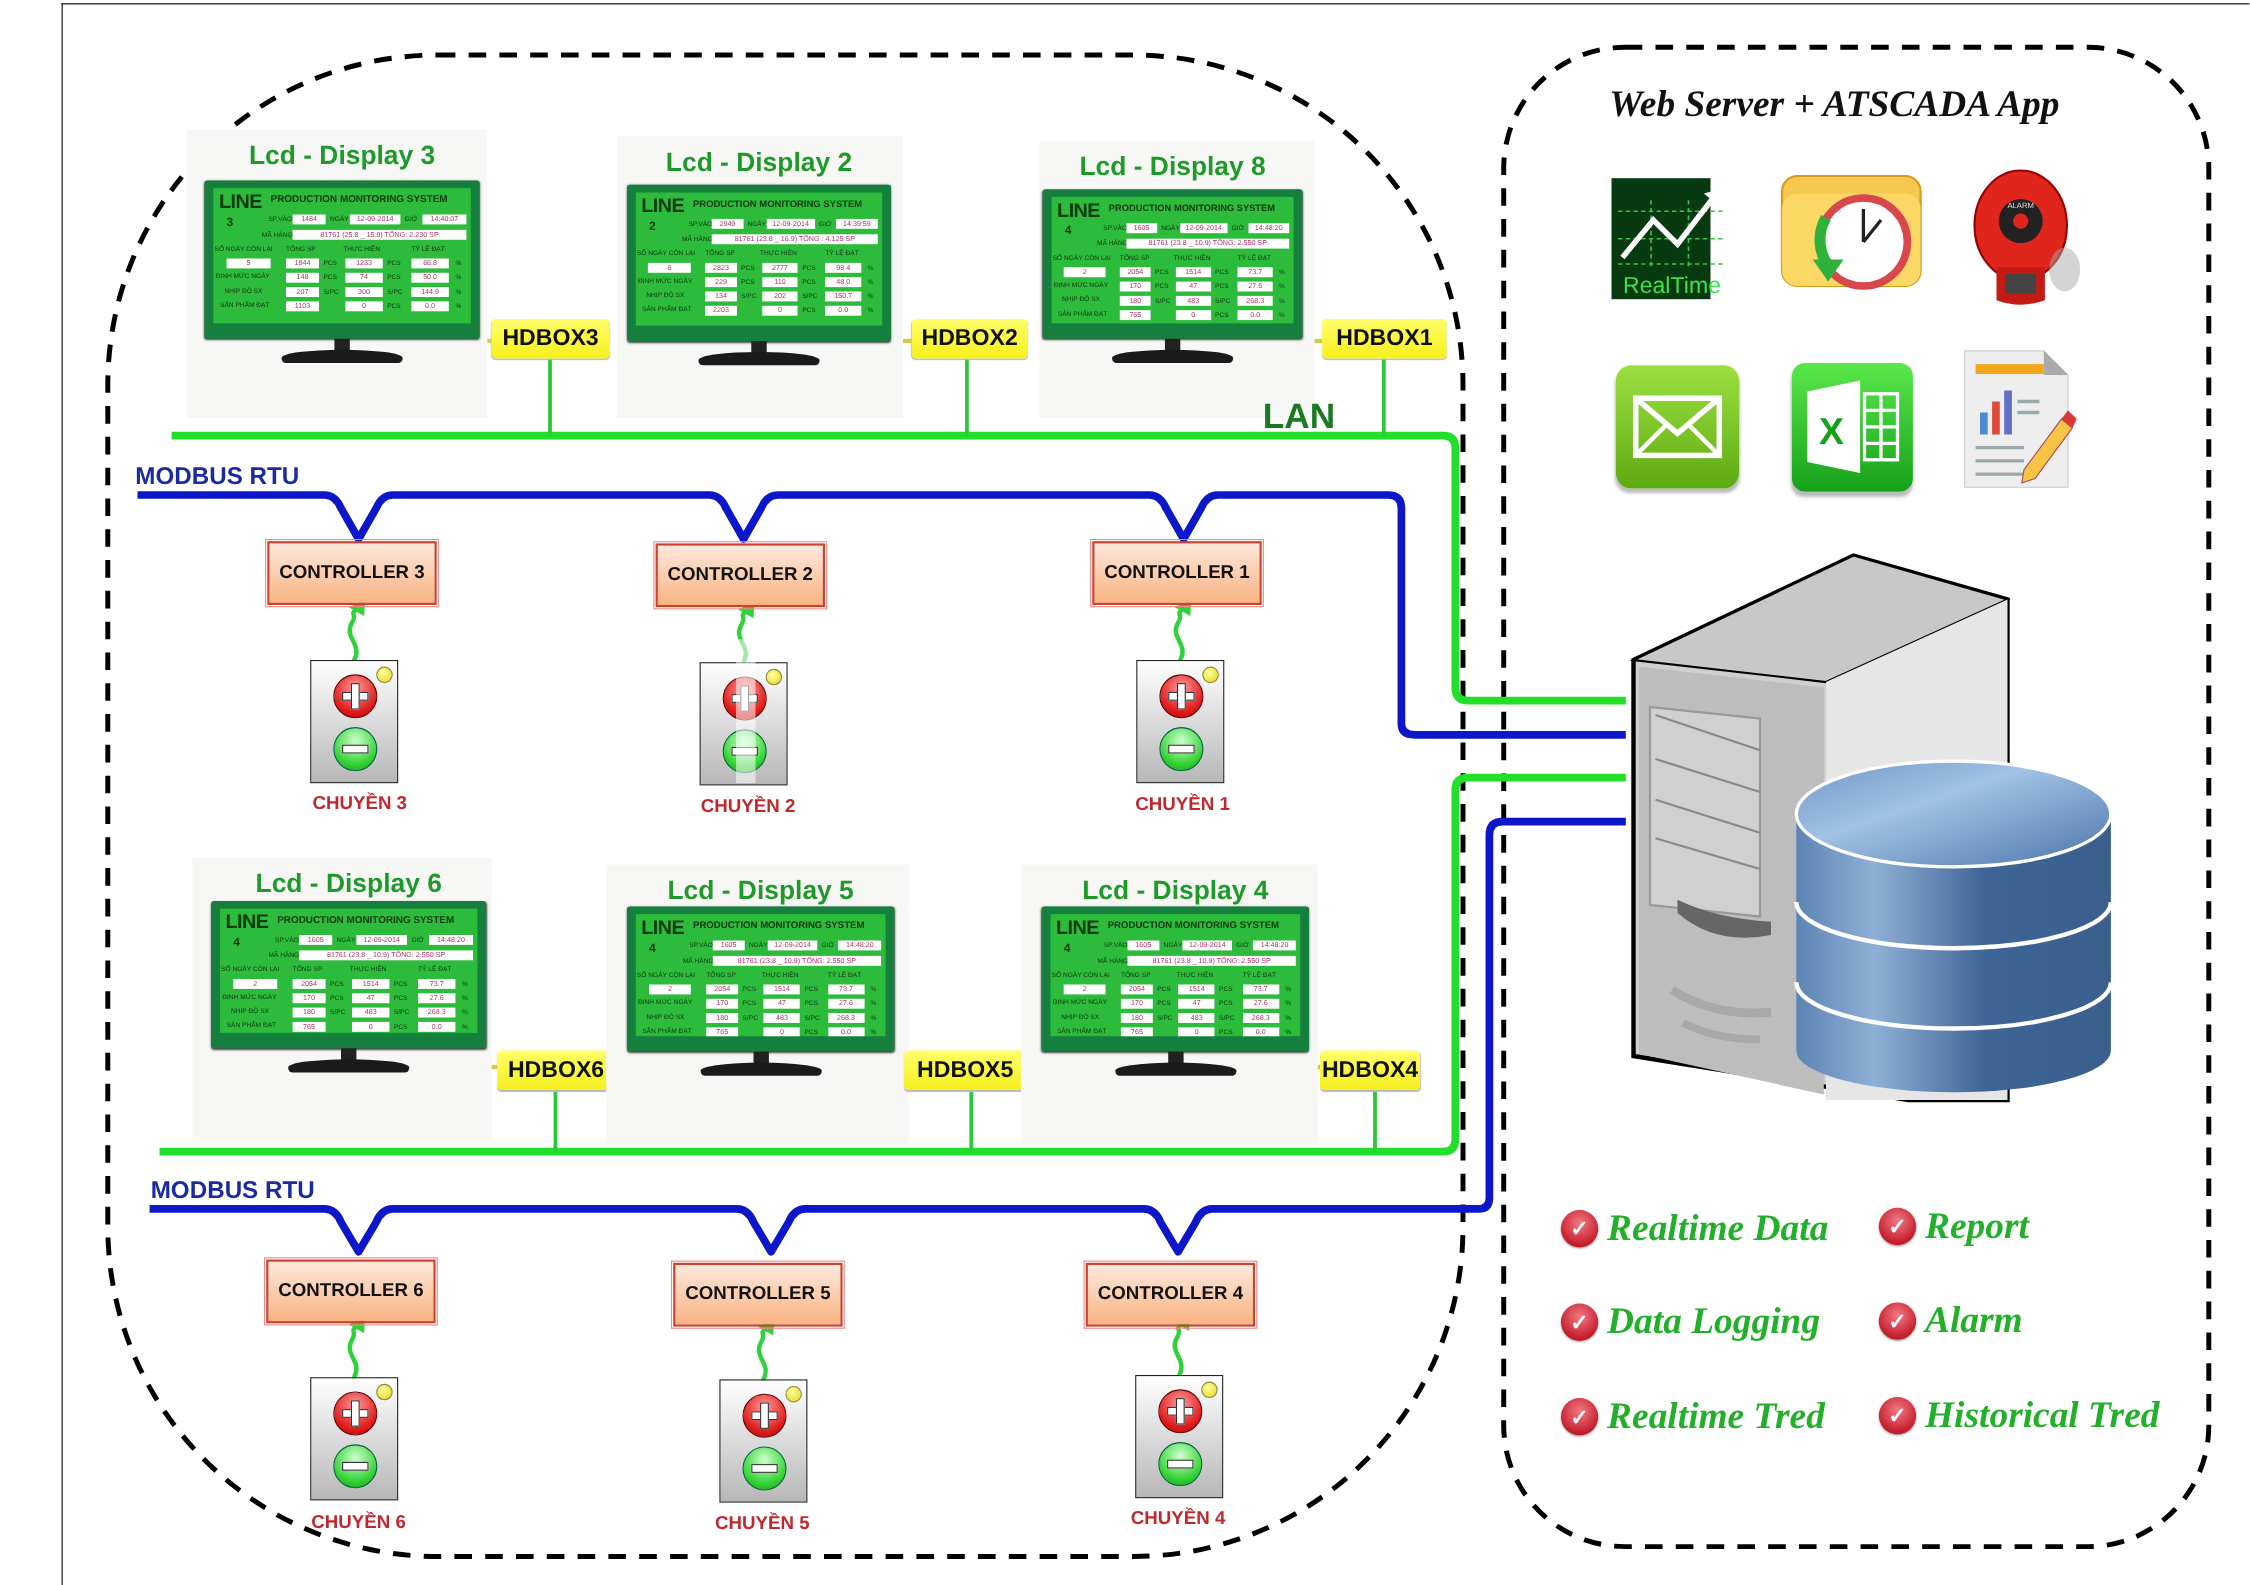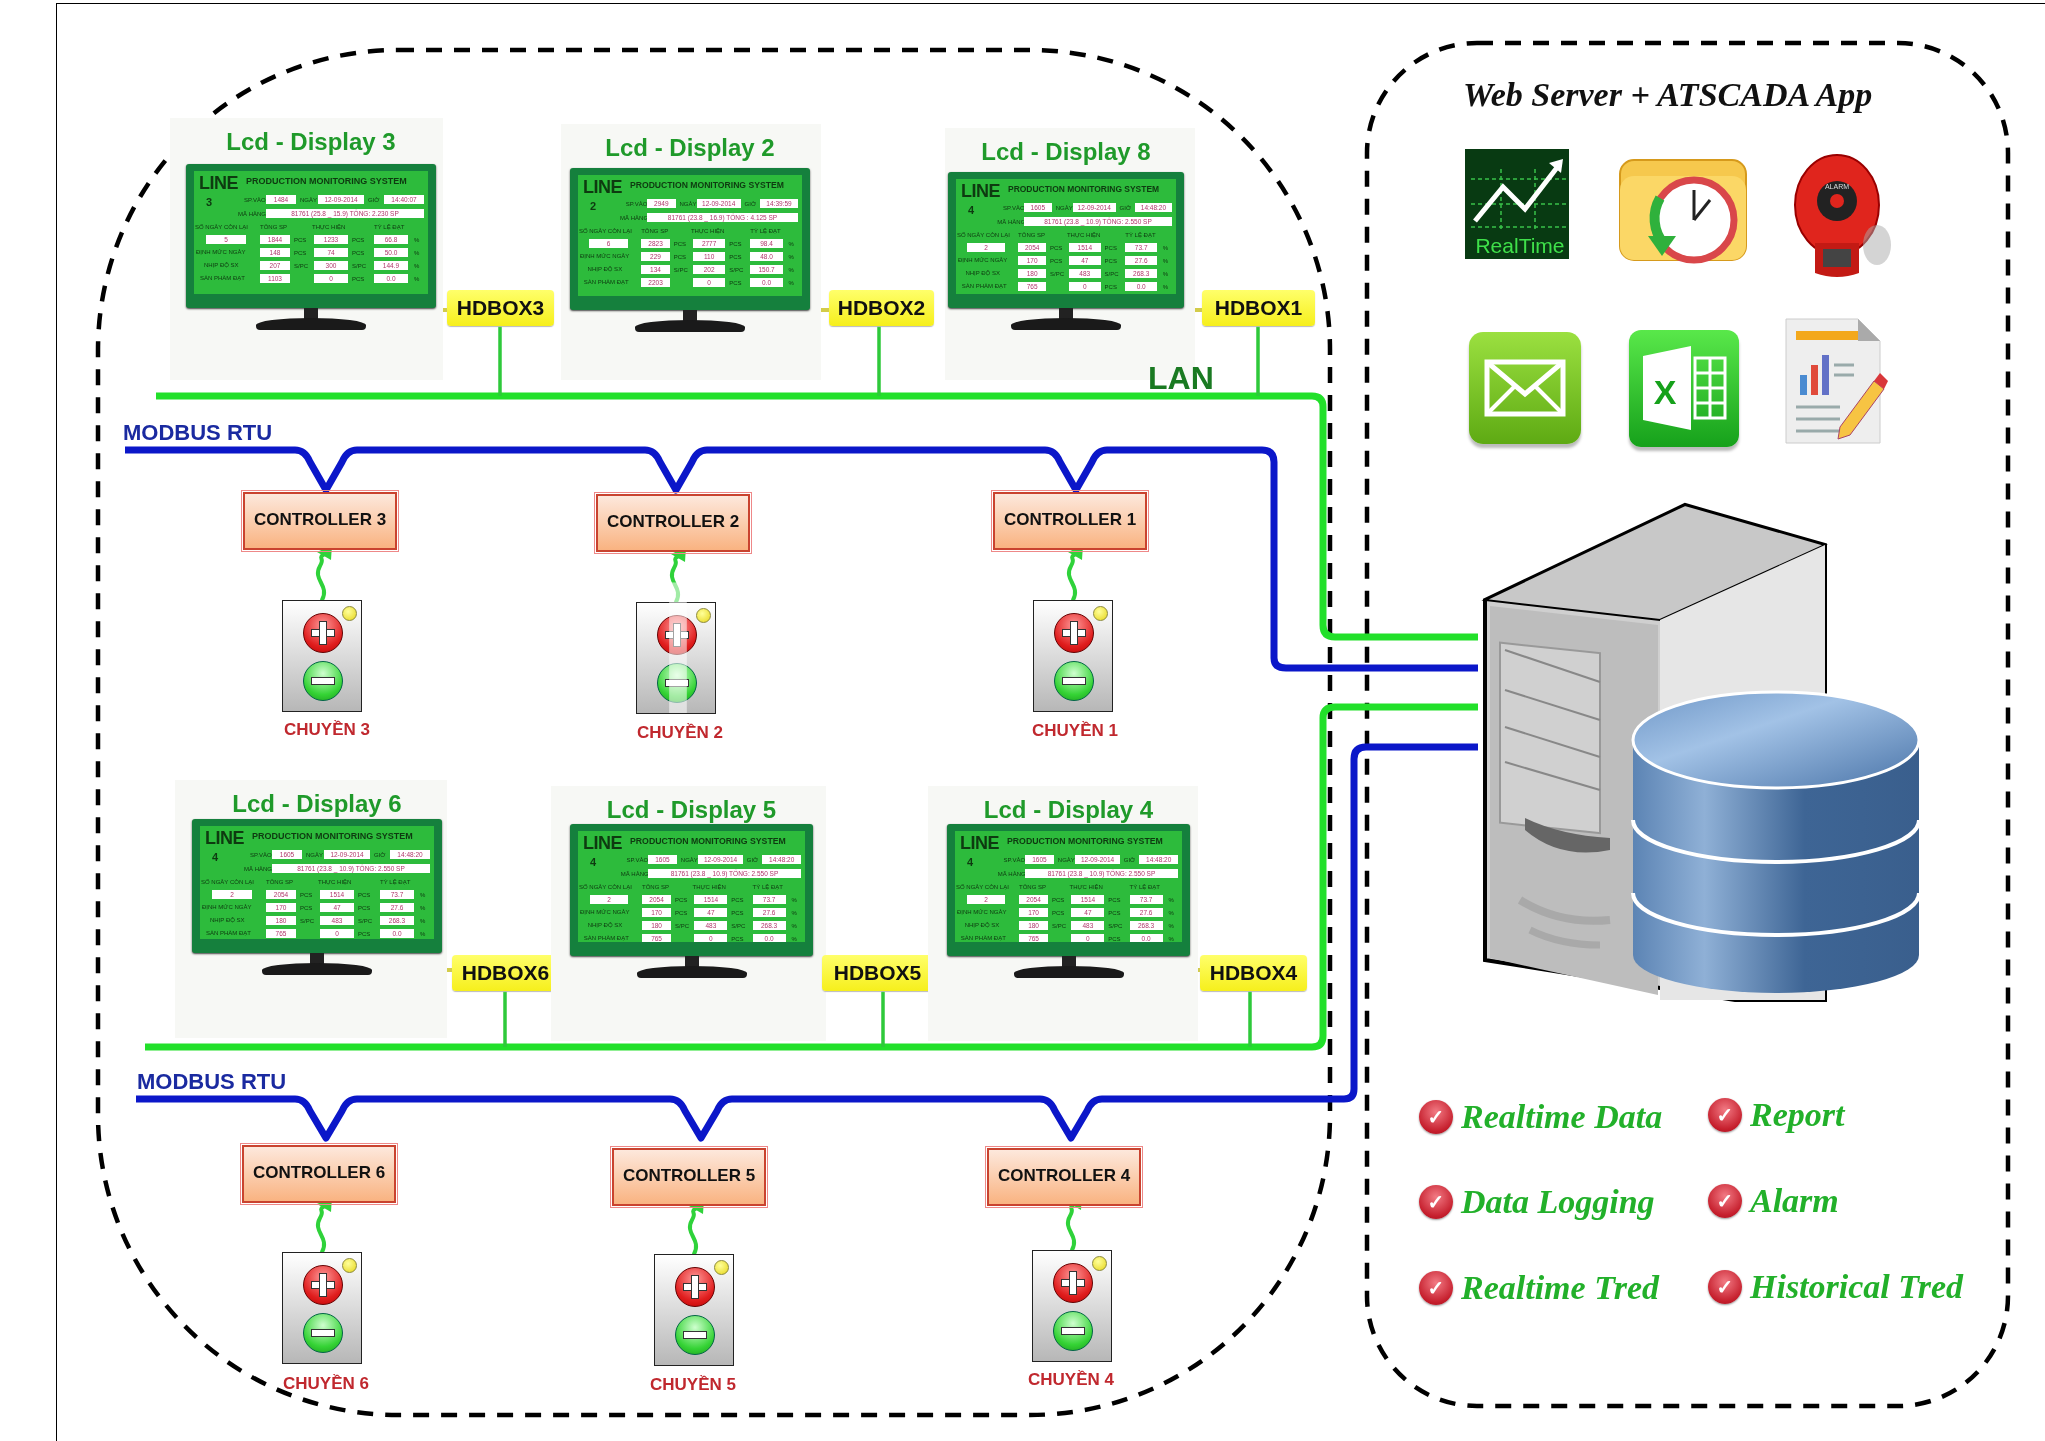--- a/index.html
+++ b/index.html
@@ -426,21 +426,21 @@
         <div class="scr-box" style="left: 64.0256px; top: 103px; width: 29.1026px;">765</div>
         <div class="scr-lbl" style="left: 97.0085px; top: 105px;"></div>
         <div class="scr-box" style="left: 116.41px; top: 103px; width: 32.9829px;">0</div>
         <div class="scr-lbl" style="left: 153.274px; top: 105px;">PCS</div>
         <div class="scr-box" style="left: 174.615px; top: 103px; width: 32.9829px;">0.0</div>
         <div class="scr-lbl" style="left: 213.419px; top: 105px;">%</div>
       </div>
       <div class="stand-neck" style="left: 114.5px; top: 132px;"></div>
       <div class="stand-base" style="left: 66.5px; width: 110px; top: 142px;"></div>
     </div>
-    <div class="hdbox" style="left: 1200px; top: 955px; width: 107px; height: 36px;">HDBOX4</div>
+    <div class="hdbox" style="left: 1200px; top: 955px; width: 91px; height: 36px;">HDBOX4</div>
   </div>
 
 <div class="net-label" style="left:1148px;top:360px;font-size:32px;color:#1a7a22;">LAN</div>
 <div class="net-label" style="left:123px;top:420px;font-size:22px;color:#1a2aa0;">MODBUS RTU</div>
 <div class="net-label" style="left:137px;top:1069px;font-size:22px;color:#1a2aa0;">MODBUS RTU</div>
 
 <div class="controller" style="left:243px;top:492px;width:150px;height:54px;line-height:52px;"><span>CONTROLLER 3</span></div>
 <div class="controller" style="left:596px;top:494px;width:150px;height:54px;line-height:52px;"><span>CONTROLLER 2</span></div>
 <div class="controller" style="left:993px;top:492px;width:150px;height:54px;line-height:52px;"><span>CONTROLLER 1</span></div>
 <div class="controller" style="left:242px;top:1145px;width:150px;height:54px;line-height:52px;"><span>CONTROLLER 6</span></div>
@@ -512,21 +512,21 @@
 
 <div class="chuyen" style="left:257px;top:720px;">CHUYỀN 3</div>
 <div class="chuyen" style="left:610px;top:723px;">CHUYỀN 2</div>
 <div class="chuyen" style="left:1005px;top:721px;">CHUYỀN 1</div>
 <div class="chuyen" style="left:256px;top:1374px;">CHUYỀN 6</div>
 <div class="chuyen" style="left:623px;top:1375px;">CHUYỀN 5</div>
 <div class="chuyen" style="left:1001px;top:1370px;">CHUYỀN 4</div>
 
 <div class="app-title" style="left:1463px;top:76px;">Web Server + ATSCADA App</div>
 
-<div class="icon" style="left:1465px;top:149px;width:104px;height:110px;background:#083a12;">
+<div class="icon" style="left:1465px;top:162px;width:90px;height:110px;background:#083a12;">
   <svg width="110" height="110" viewBox="0 0 110 110">
     <g stroke="#39c14a" stroke-width="1.5" stroke-dasharray="4 3">
       <line x1="6" y1="30" x2="104" y2="30"></line>
         <line x1="6" y1="55" x2="104" y2="55"></line>
         <line x1="6" y1="78" x2="104" y2="78"></line>
       <line x1="36" y1="20" x2="36" y2="80"></line>
         <line x1="70" y1="20" x2="70" y2="80"></line>
     </g>
     <polyline points="10,72 38,38 60,60 94,16" fill="none" stroke="#fff" stroke-width="5"></polyline>
     <polygon points="98,10 84,14 96,24" fill="#fff"></polygon>

